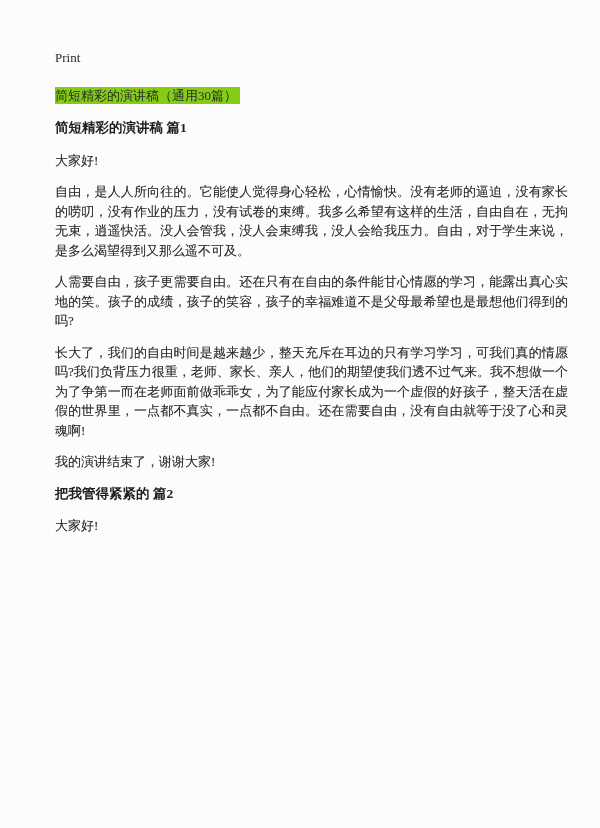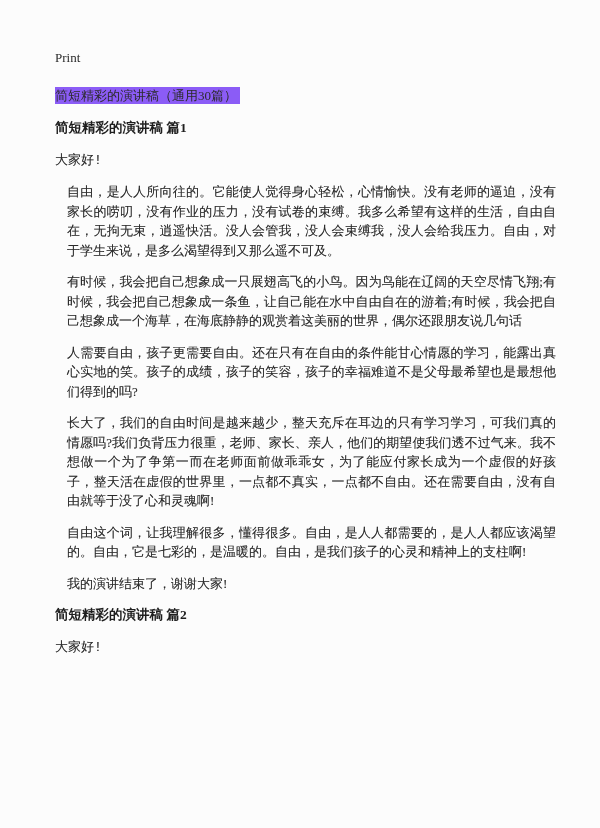--- a/index.html
+++ b/index.html
@@ -27,61 +27,58 @@
     font-size:21px;
     font-weight:700;
     text-align:center;
     margin:10px 0 16px 0;
     line-height:26px;
     letter-spacing:1px;
     color:#222;
   }
   .subtitle-row{margin:0 0 13px 0;}
   .subtitle-text{
-    background:#8b5cf6;
+    background:#84cc16;
     padding:1px 3px 1px 0;
   }
   .section-heading{
     font-size:13.5px;
     font-weight:700;
     margin:4px 0 13px 0;
     color:#1e1e1e;
     text-align:left;
   }
   p.body-par{
-    margin:12px 12px;
+    margin:12px 0;
     text-shadow:0 0 0.4px rgba(40,40,40,0.35);
   }
   p.greeting{
     margin:12px 0;
     text-align:left;
     text-shadow:0 0 0.4px rgba(40,40,40,0.35);
-    font-family:Liberation Mono, monospace;
   }
 </style>
 </head>
 <body>
 
 <div class="page">
 
   <span class="print-link">Print</span>
 
 
   <div class="subtitle-row">
     <span class="subtitle-text">简短精彩的演讲稿（通用30篇）</span>
   </div>
 
   <h2 class="section-heading">简短精彩的演讲稿 篇1</h2>
 
   <p class="greeting">大家好!</p>
 
   <p class="body-par">自由，是人人所向往的。它能使人觉得身心轻松，心情愉快。没有老师的逼迫，没有家长的唠叨，没有作业的压力，没有试卷的束缚。我多么希望有这样的生活，自由自在，无拘无束，逍遥快活。没人会管我，没人会束缚我，没人会给我压力。自由，对于学生来说，是多么渴望得到又那么遥不可及。</p>
-  <p class="body-par">有时候，我会把自己想象成一只展翅高飞的小鸟。因为鸟能在辽阔的天空尽情飞翔;有时候，我会把自己想象成一条鱼，让自己能在水中自由自在的游着;有时候，我会把自己想象成一个海草，在海底静静的观赏着这美丽的世界，偶尔还跟朋友说几句话</p>
   <p class="body-par">人需要自由，孩子更需要自由。还在只有在自由的条件能甘心情愿的学习，能露出真心实地的笑。孩子的成绩，孩子的笑容，孩子的幸福难道不是父母最希望也是最想他们得到的吗?</p>
   <p class="body-par">长大了，我们的自由时间是越来越少，整天充斥在耳边的只有学习学习，可我们真的情愿吗?我们负背压力很重，老师、家长、亲人，他们的期望使我们透不过气来。我不想做一个为了争第一而在老师面前做乖乖女，为了能应付家长成为一个虚假的好孩子，整天活在虚假的世界里，一点都不真实，一点都不自由。还在需要自由，没有自由就等于没了心和灵魂啊!</p>
-  <p class="body-par">自由这个词，让我理解很多，懂得很多。自由，是人人都需要的，是人人都应该渴望的。自由，它是七彩的，是温暖的。自由，是我们孩子的心灵和精神上的支柱啊!</p>
   <p class="body-par">我的演讲结束了，谢谢大家!</p>
 
-  <h2 class="section-heading">简短精彩的演讲稿 篇2</h2>
+  <h2 class="section-heading">把我管得紧紧的 篇2</h2>
 
   <p class="greeting">大家好!</p>
 
 </div>
 
 </body></html>

